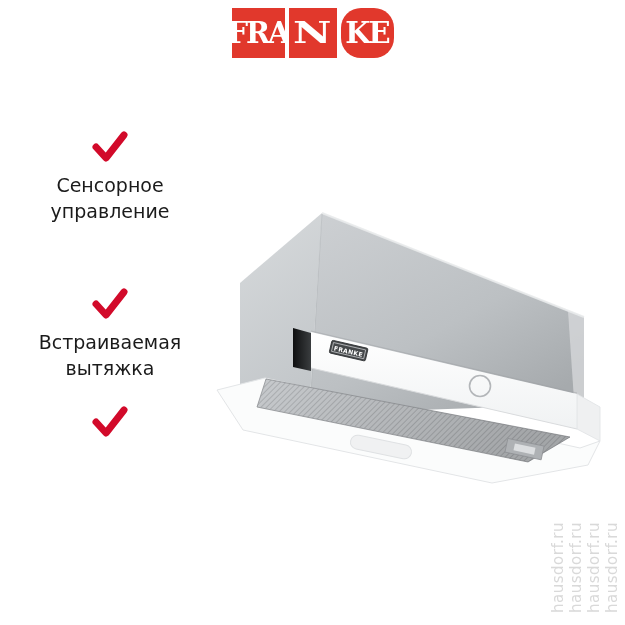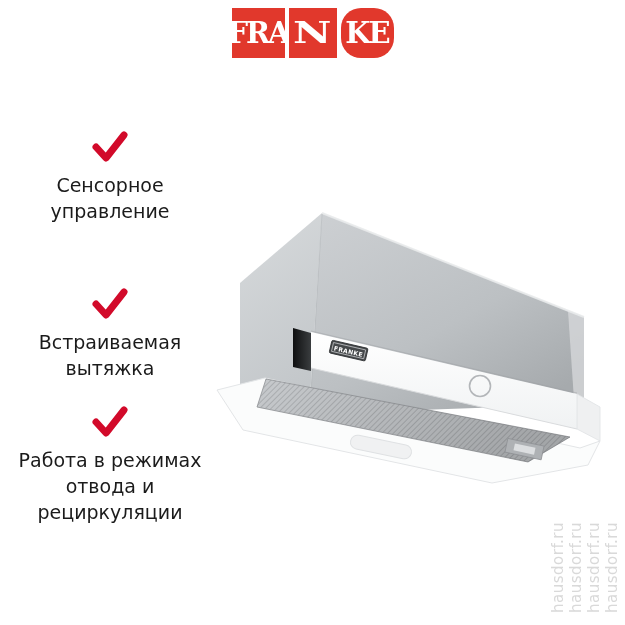--- a/index.html
+++ b/index.html
@@ -78,23 +78,20 @@
       <path d="M4 16 L14 27 L32 4" fill="none" stroke="#d20a2a" stroke-width="7" stroke-linecap="round" stroke-linejoin="round"></path>
     </svg>
     <div class="feature-text">Встраиваемая
 вытяжка</div>
   </div>
 
   <div class="feature f3">
     <svg class="check-icon" width="36" height="32" viewBox="0 0 36 32">
       <path d="M4 16 L14 27 L32 4" fill="none" stroke="#d20a2a" stroke-width="7" stroke-linecap="round" stroke-linejoin="round"></path>
     </svg>
-    <div class="feature-text">Работа в режимах
-отвода и
-рециркуляции</div>
   </div>
 
   <svg class="product-svg" width="625" height="625" viewBox="0 0 625 625">
     <defs>
       <linearGradient id="gradLeft" x1="0" y1="0" x2="0.3" y2="1">
         <stop offset="0" stop-color="#d7dadc"></stop>
         <stop offset="1" stop-color="#c3c7ca"></stop>
       </linearGradient>
       <linearGradient id="gradFront" x1="0" y1="0" x2="0.75" y2="1">
         <stop offset="0" stop-color="#cdd0d3"></stop>

